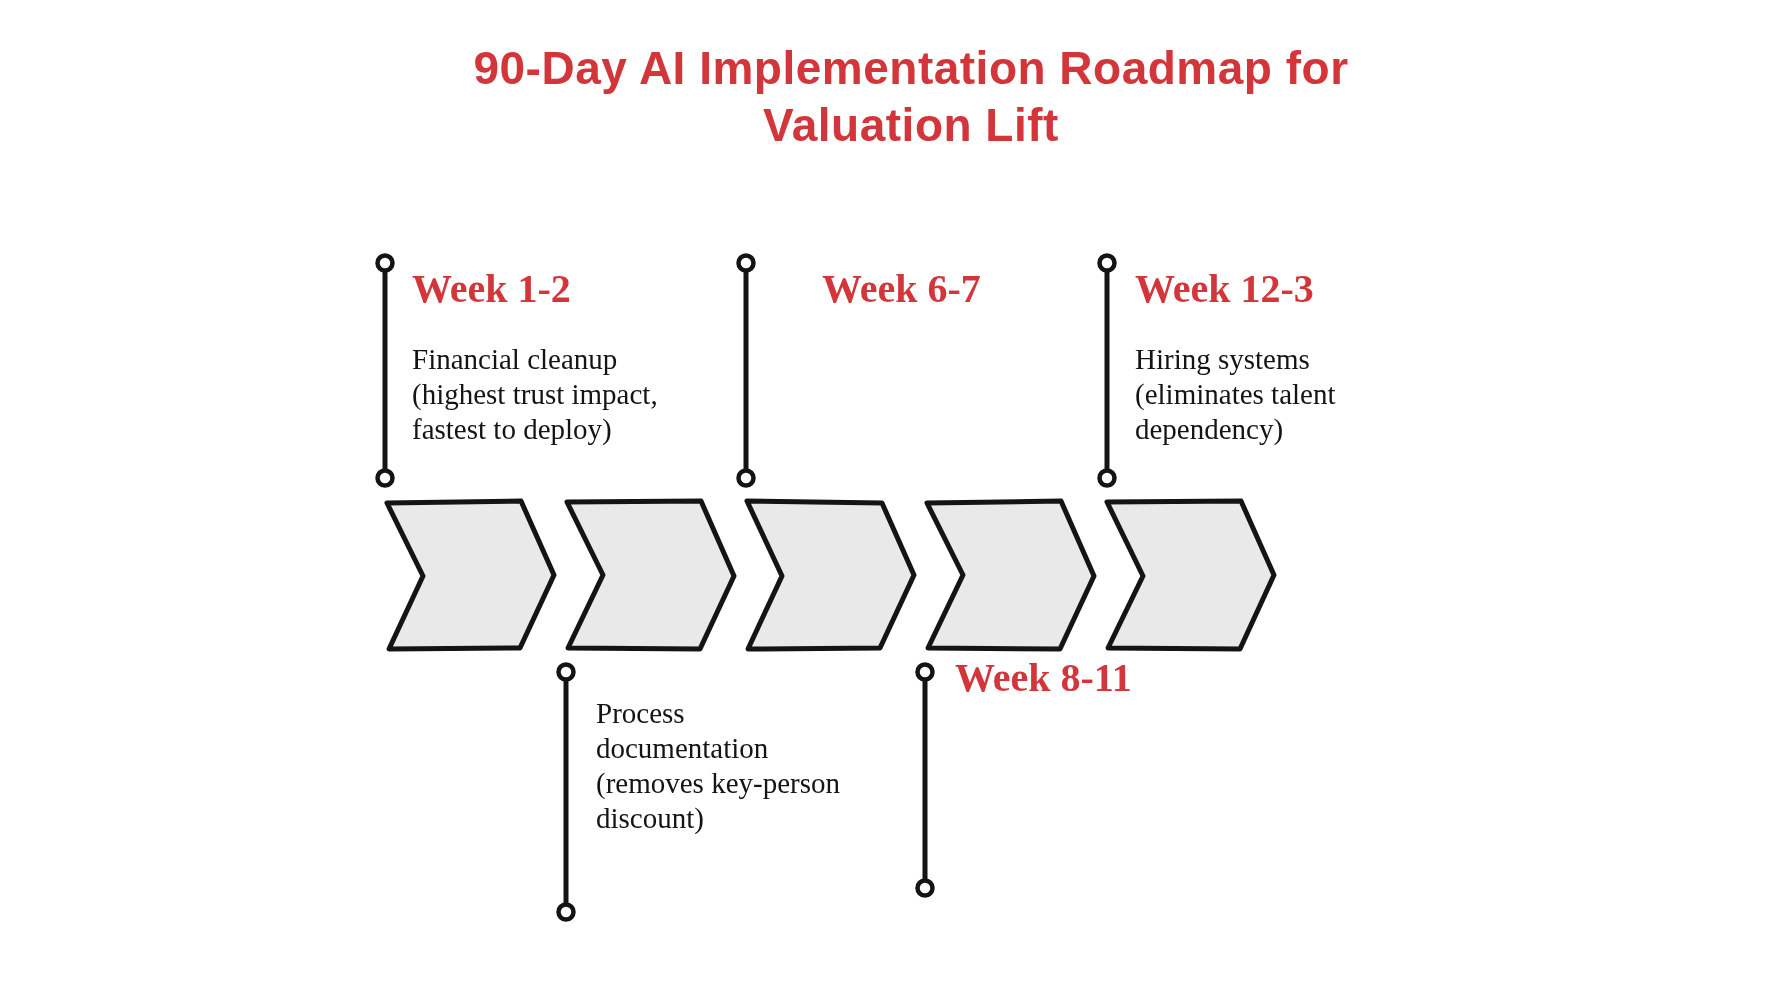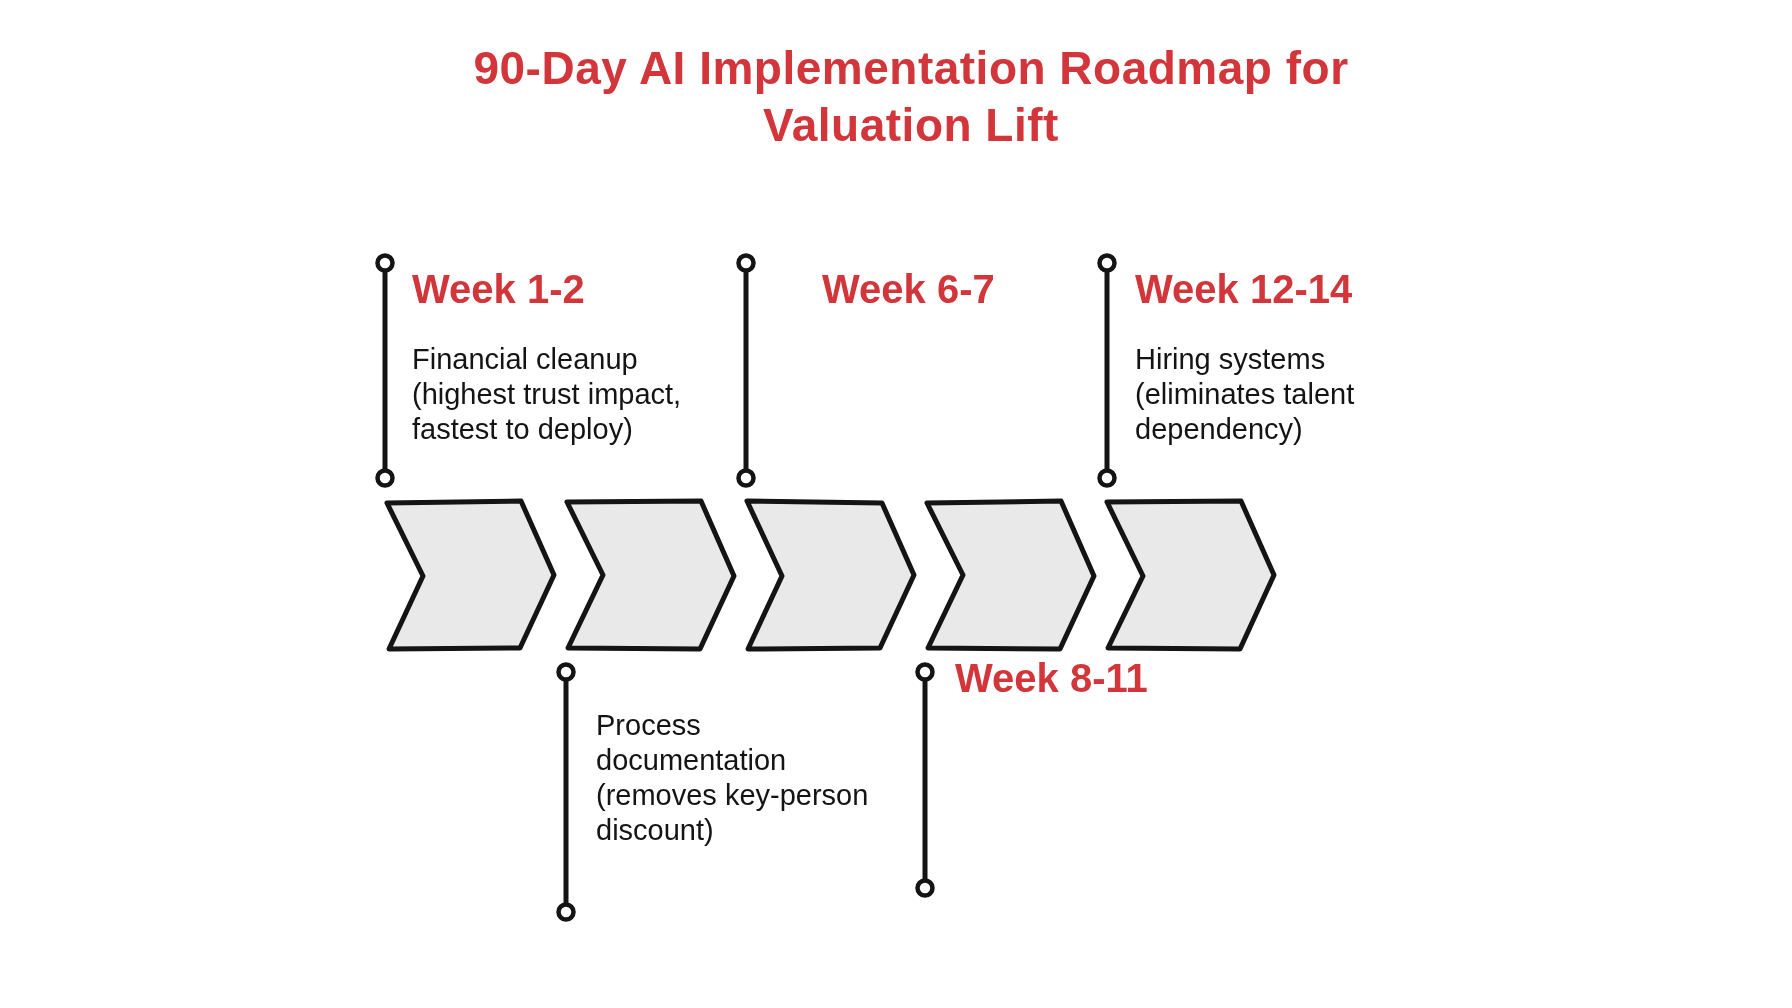--- a/index.html
+++ b/index.html
@@ -57,35 +57,35 @@
     stroke-linecap: round;
   }
   .connector circle {
     fill: #ffffff;
     stroke: var(--text-color);
     stroke-width: 4.5;
   }
   .milestone-text {
     position: absolute;
     width: 340px;
+    font-family: Liberation Serif, serif;
   }
   .week-label {
     font-size: 40px;
     line-height: 46px;
     font-weight: bold;
     color: var(--accent-red);
     margin-bottom: 30px;
     white-space: pre-line;
   }
   .description {
     font-size: 29px;
     line-height: 35px;
     color: var(--text-color);
     white-space: pre-line;
-    margin-top: 12px;
   }
   
   #conn-m1 { left: 374px;  top: 252px; height: 237px; }
   #conn-m3 { left: 735px;  top: 252px; height: 237px; }
   #conn-m5 { left: 1096px; top: 252px; height: 237px; }
   #conn-m2 { left: 555px;  top: 661px; height: 262px; }
   #conn-m4 { left: 914px;  top: 661px; height: 238px; }
 
   #text-m1 { left: 412px;  top: 266px; }
   #text-m3 { left: 822px;  top: 266px; }
@@ -152,19 +152,19 @@
 
   <div id="text-m3" class="milestone-text">
     <div class="week-label">Week 6-7</div>
   </div>
 
   <div id="text-m4" class="milestone-text">
     <div class="week-label">Week 8-11</div>
   </div>
 
   <div id="text-m5" class="milestone-text">
-    <div class="week-label">Week 12-14</div>
+    <div class="week-label">Week 12-3</div>
     <div class="description">Hiring systems
 (eliminates talent
 dependency)</div>
   </div>
 
 </div>
 
 </body></html>

